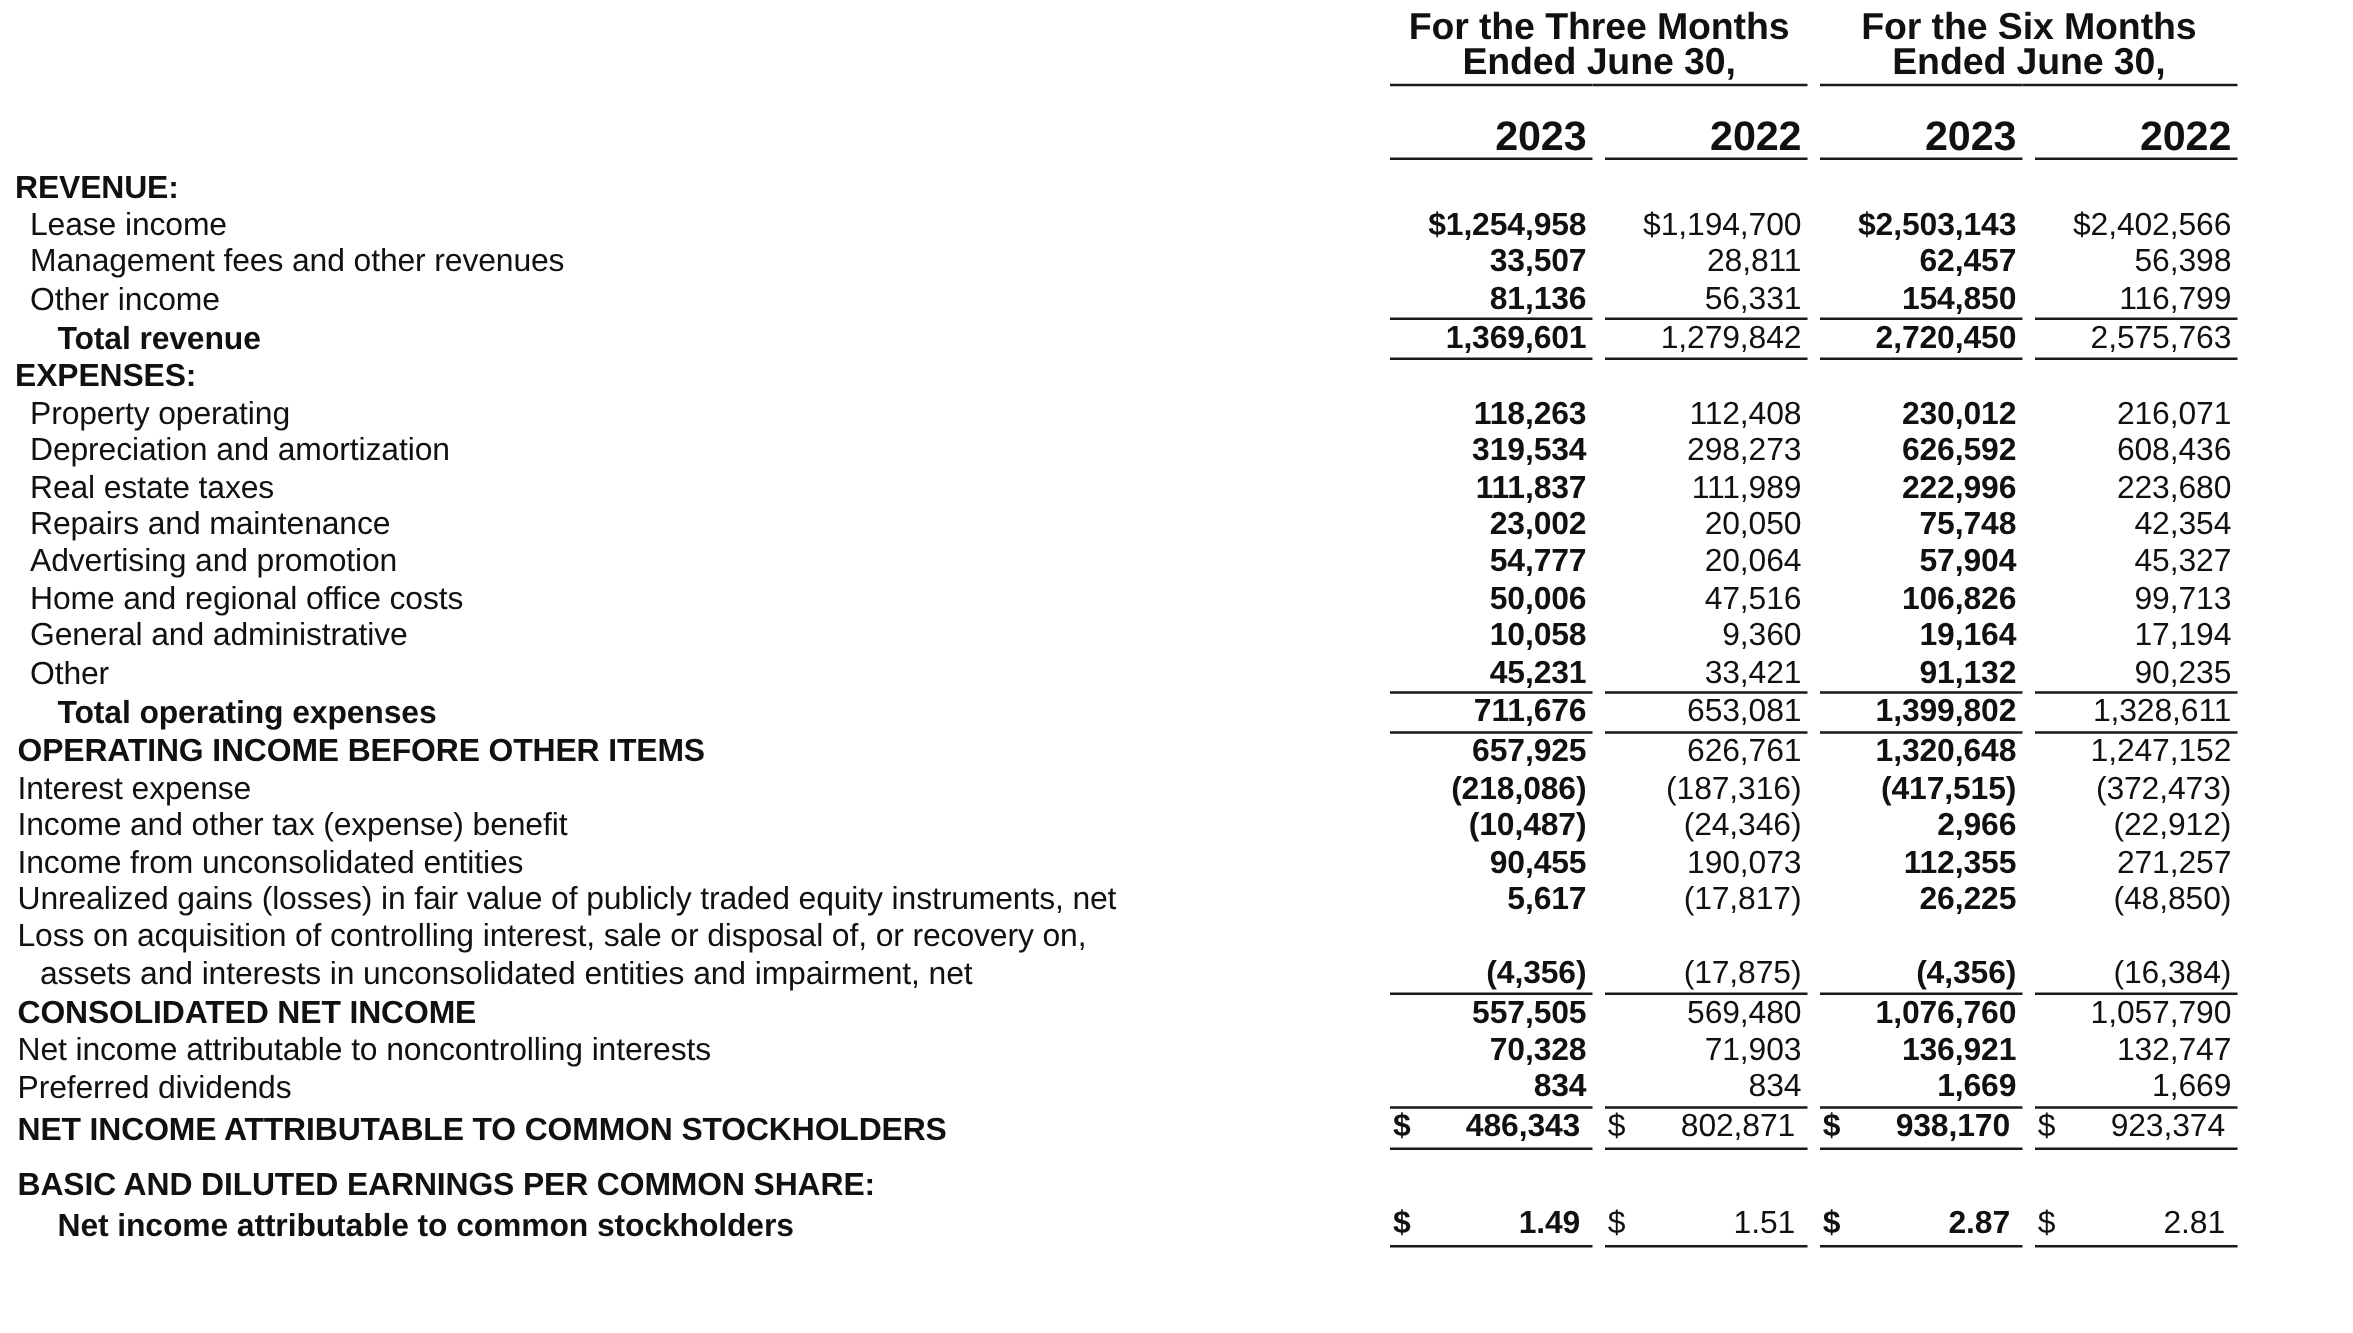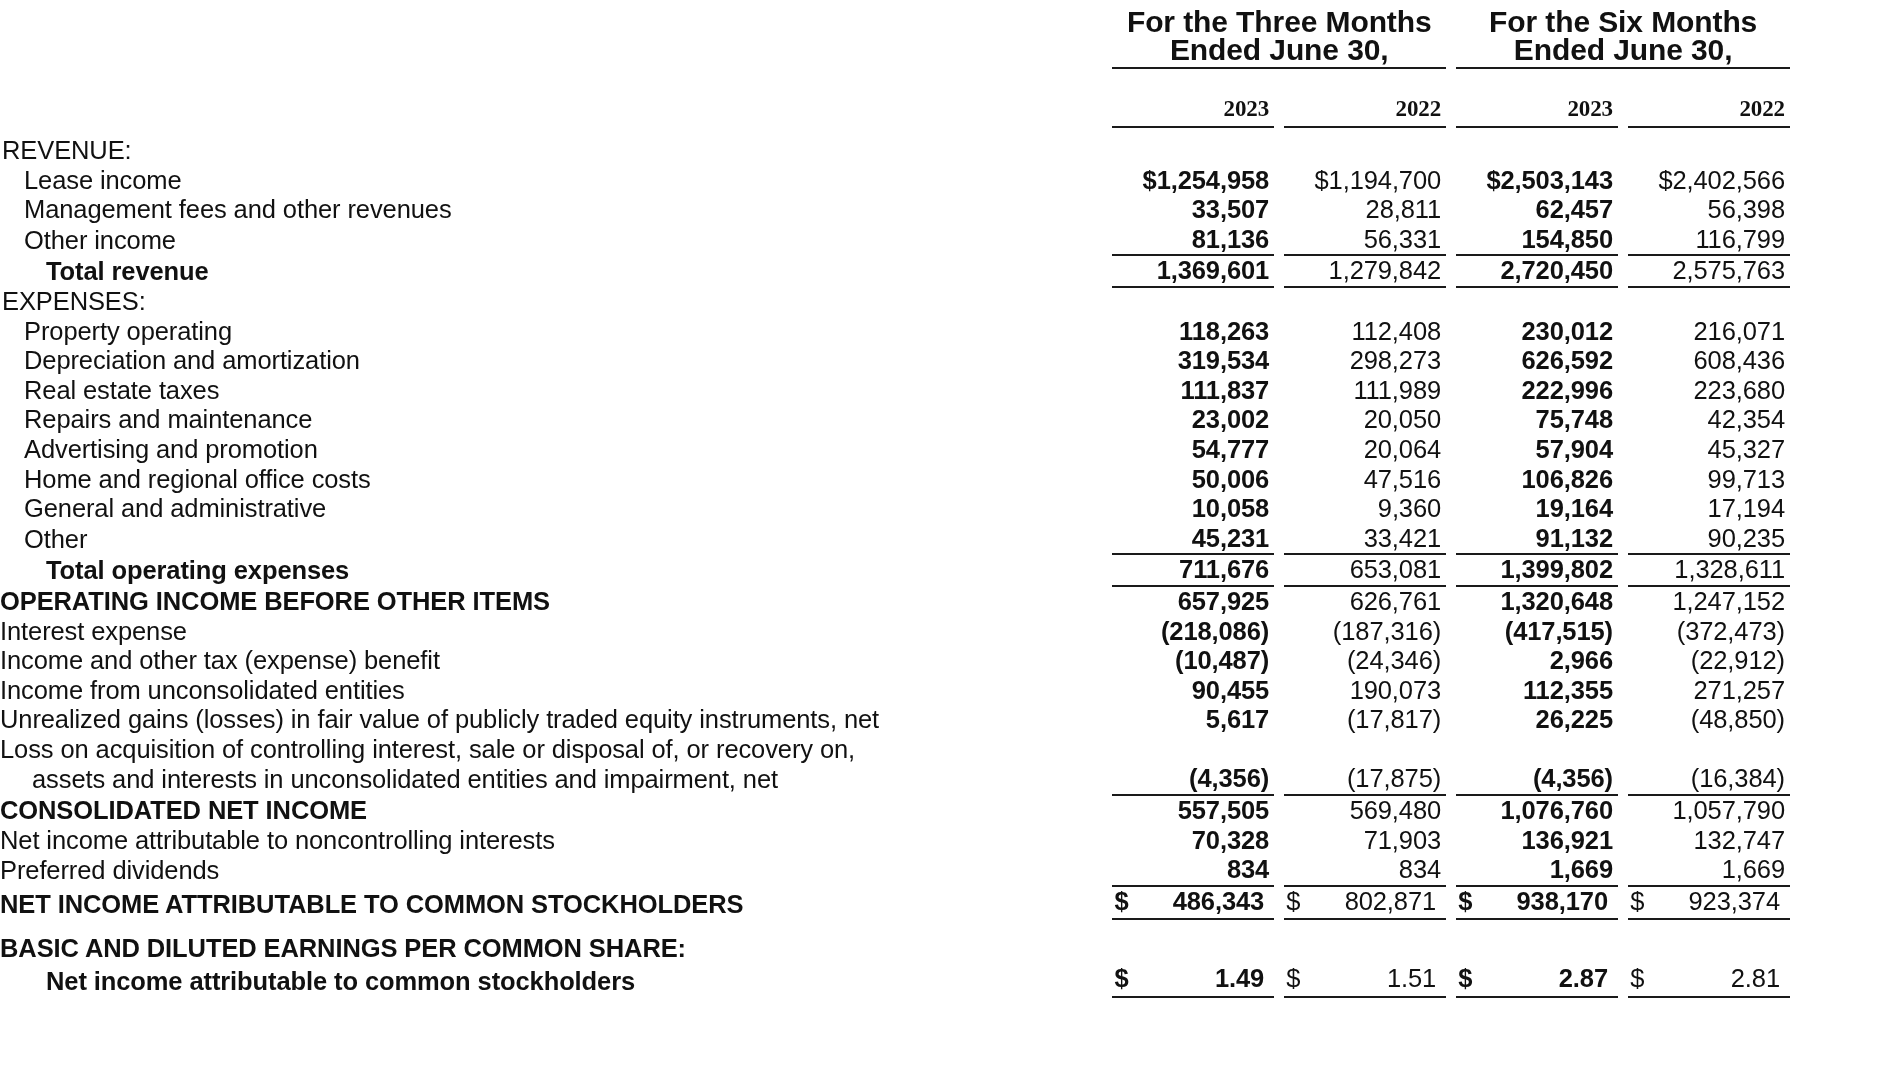--- a/index.html
+++ b/index.html
@@ -51,35 +51,34 @@
     font-weight: bold;
     font-size: 30px;
     line-height: 28px;
     padding-bottom: 3px;
     border-bottom: 2.5px solid #1a1a1a;
   }
   .hdr-group-spacer { height: 16px; }
   .hdr-year {
     text-align: right;
     font-weight: bold;
-    font-size: 23px;
+    font-size: 33px;
     line-height: 28px;
     padding-right: 5px;
     padding-bottom: 3px;
     border-bottom: 2.5px solid #1a1a1a;
-    font-family: Liberation Serif, serif;
   }
 
   
   .lbl {
     text-align: left;
     white-space: nowrap;
-    padding-left: 0;
-  }
-  .lbl.section  { font-weight: normal; padding-left: 2px; }
+    padding-left: 14px;
+  }
+  .lbl.section  { font-weight: bold; padding-left: 12px; }
   .lbl.indent1  { padding-left: 24px; }
   .lbl.indent2  { padding-left: 46px; font-weight: bold; }
   .lbl.indent3  { padding-left: 46px; font-weight: bold; }
   .lbl.wrapline { padding-left: 32px; }
   .lbl.bold     { font-weight: bold; }
 
   
   .num {
     text-align: right;
     white-space: nowrap;

